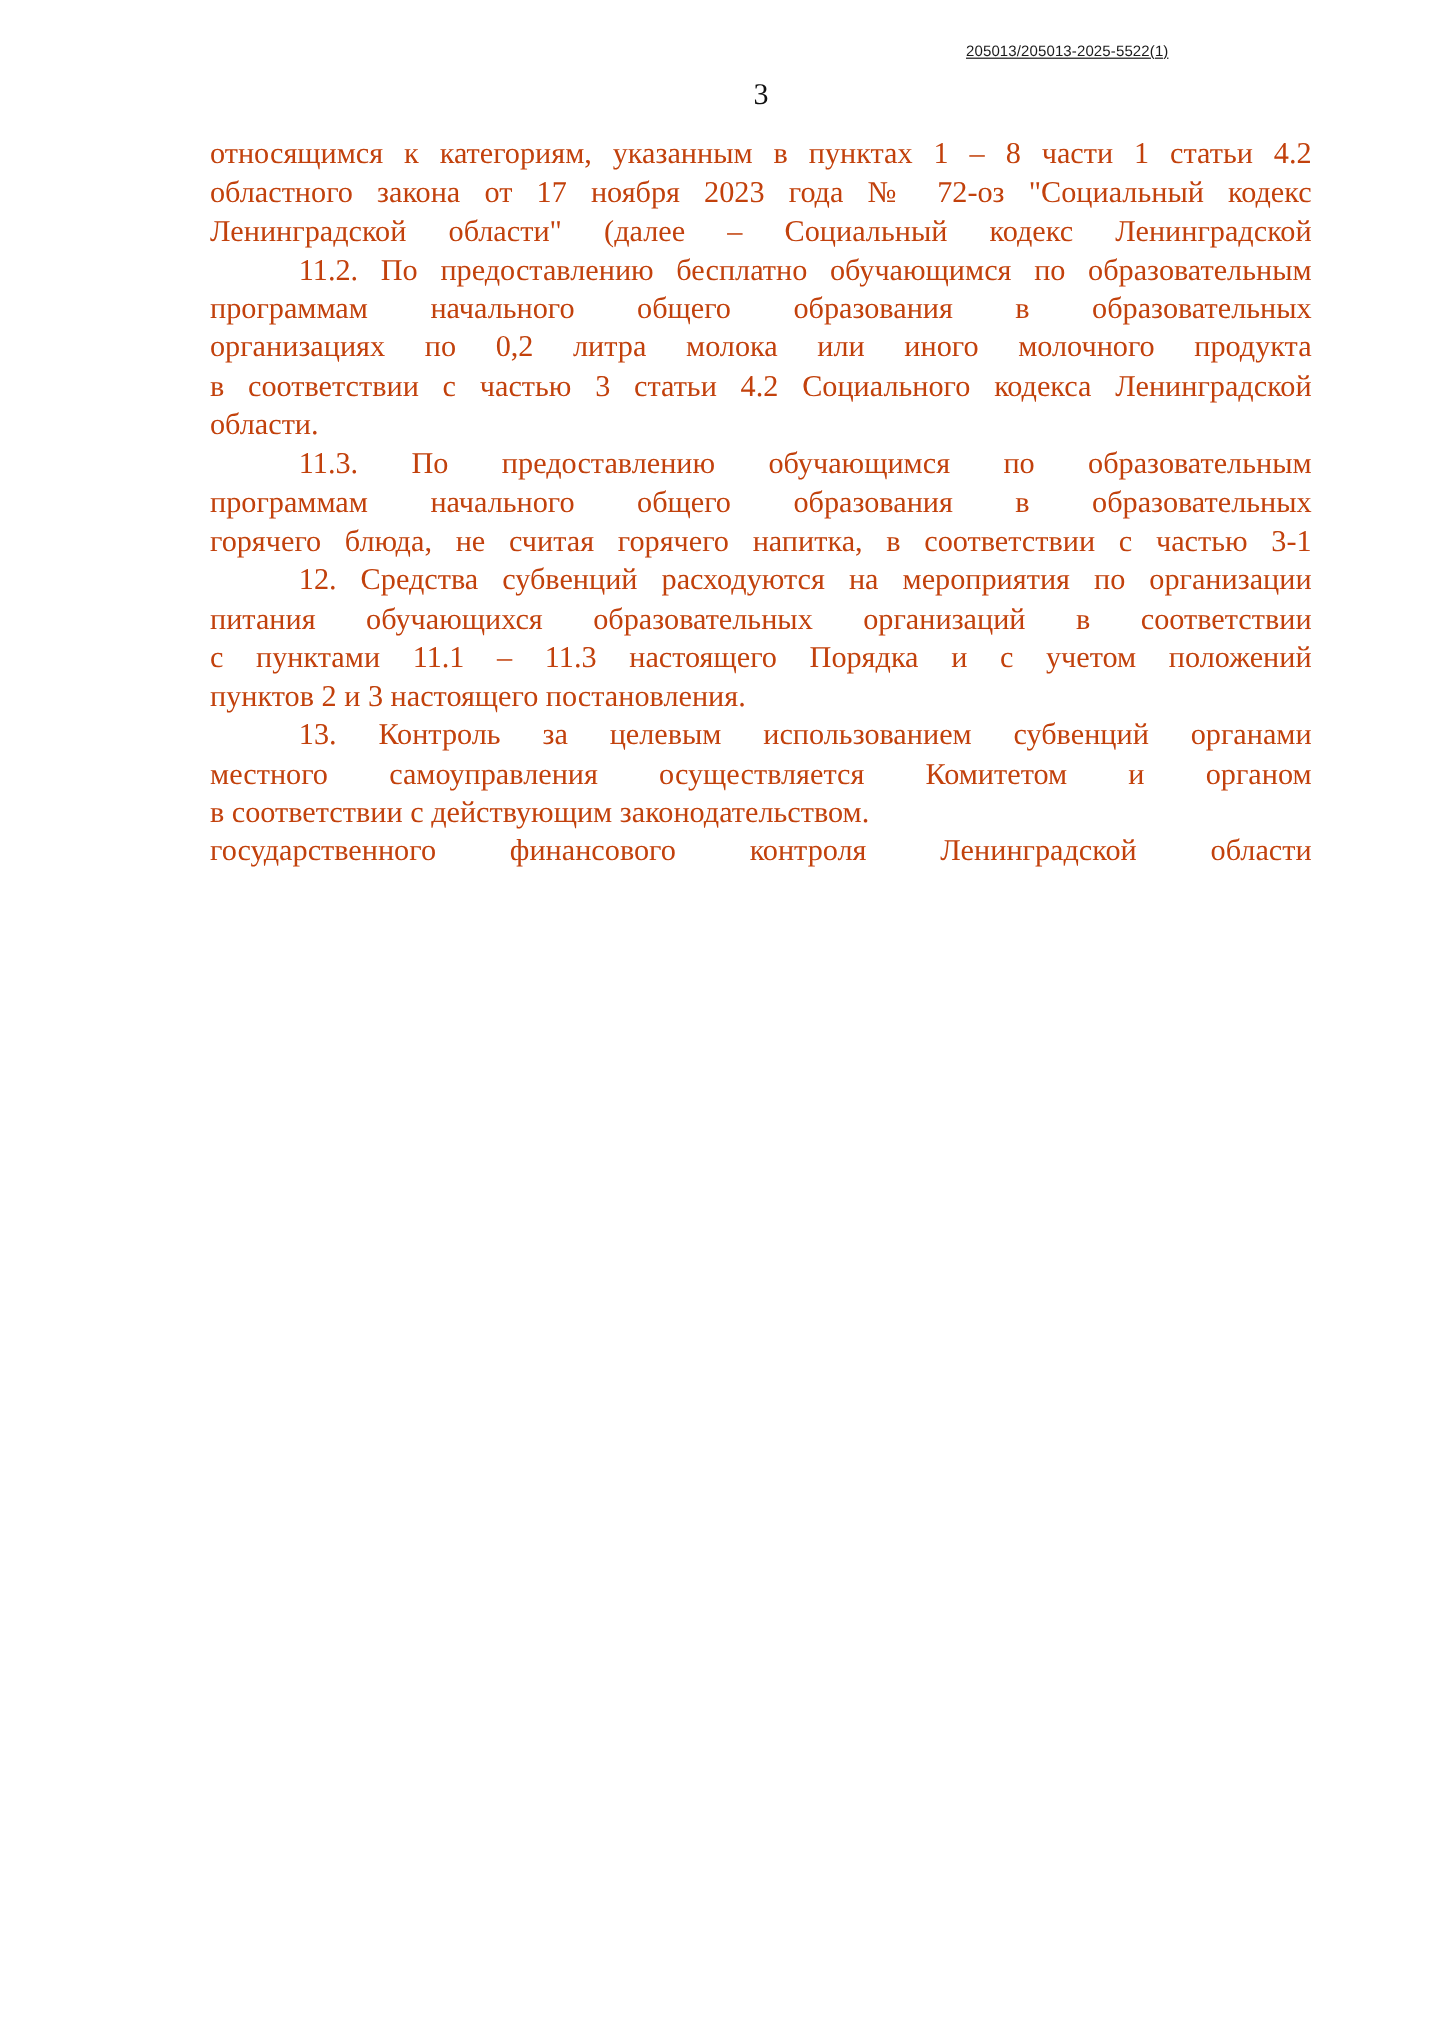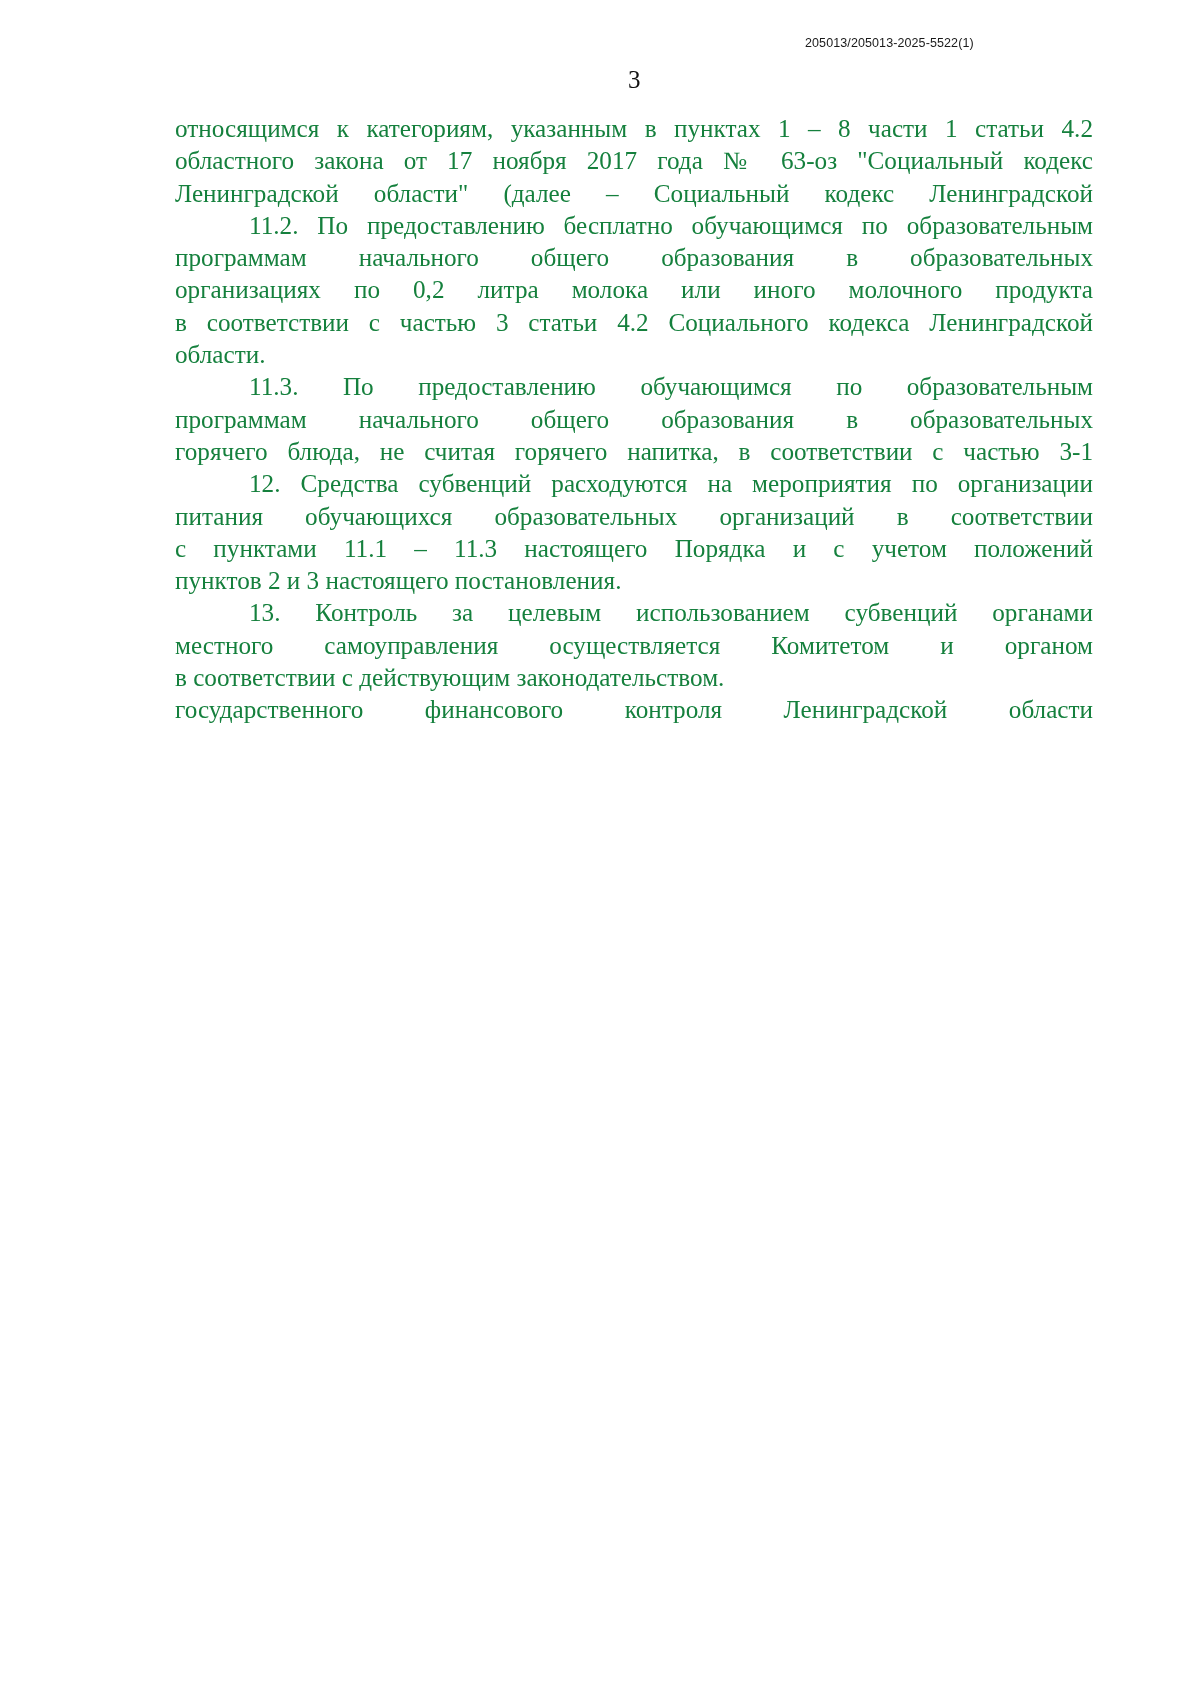--- a/index.html
+++ b/index.html
@@ -15,38 +15,39 @@
       color: #111111;
     }
     .doc-id {
       position: absolute;
       top: 36px;
       left: 805px;
       font-family: "Liberation Sans", "DejaVu Sans", sans-serif;
       font-size: 12.5px;
       color: #1a1a1a;
       letter-spacing: 0.1px;
+      text-decoration: underline;
     }
     .page-number {
       position: absolute;
       top: 66px;
       left: 628px;
       font-family: "Liberation Serif", "DejaVu Serif", serif;
       font-size: 25px;
       color: #111;
     }
     .body-text {
       position: absolute;
       top: 113px;
       left: 175px;
       width: 918px;
       font-family: "Liberation Serif", "DejaVu Serif", serif;
       font-size: 25.2px;
       line-height: 32.3px;
-      color: #15803d;
+      color: #c2410c;
     }
     .line {
       display: block;
       white-space: nowrap;
       text-align: justify;
       text-align-last: justify;
       height: 32.3px;
     }
     .line.last {
       text-align-last: left;
@@ -58,21 +59,21 @@
 </head>
 <body>
 
 <div class="doc-id">205013/205013-2025-5522(1)</div>
 <div class="page-number">3</div>
 
 <div class="body-text">
 
   <div>
     <span class="line">относящимся к категориям, указанным в пунктах 1 – 8 части 1 статьи 4.2</span>
-    <span class="line">областного закона от 17 ноября 2017 года № 63-оз "Социальный кодекс</span>
+    <span class="line">областного закона от 17 ноября 2023 года № 72-оз "Социальный кодекс</span>
     <span class="line">Ленинградской области" (далее – Социальный кодекс Ленинградской</span>
   </div>
 
   <div>
     <span class="line indent">11.2. По предоставлению бесплатно обучающимся по образовательным</span>
     <span class="line">программам начального общего образования в образовательных</span>
     <span class="line">организациях по 0,2 литра молока или иного молочного продукта</span>
     <span class="line">в соответствии с частью 3 статьи 4.2 Социального кодекса Ленинградской</span>
     <span class="line last">области.</span>
   </div>

